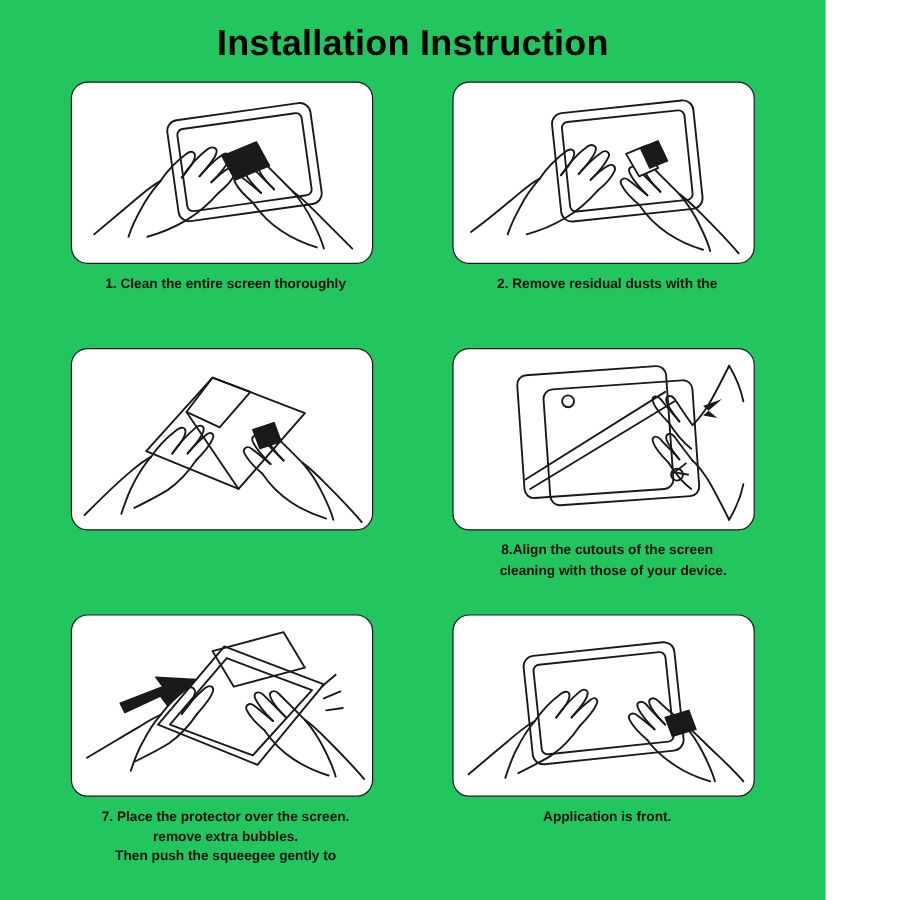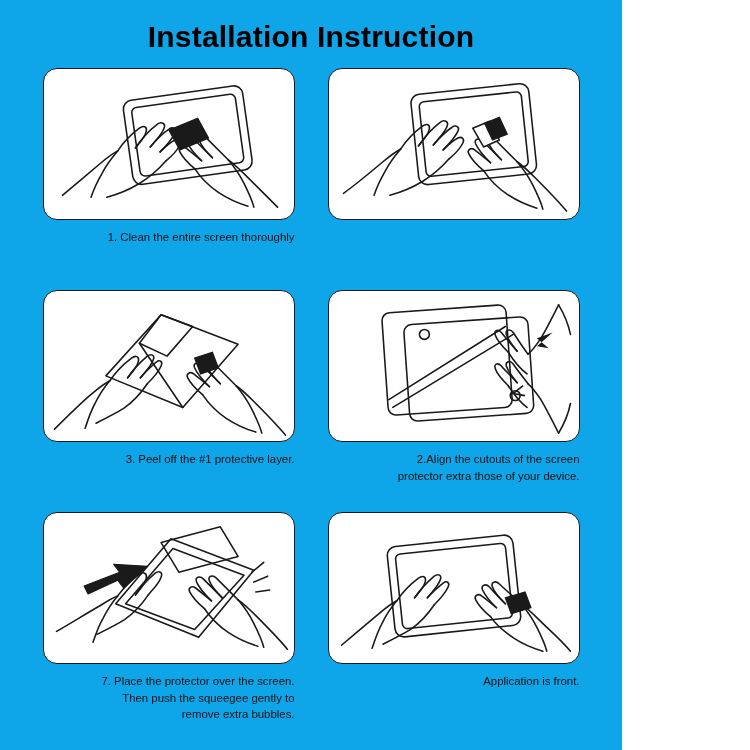--- a/index.html
+++ b/index.html
@@ -9,23 +9,23 @@
   }
   body {
     width: 750px;
     height: 750px;
     font-family: "Liberation Sans", sans-serif;
     color: #000000;
     overflow: hidden;
   }
   .page {
     position: relative;
-    width: 622px;
+    width: 688px;
     height: 750px;
-    background: #0ea5e9;
+    background: #22c55e;
     box-sizing: border-box;
   }
   .title {
     text-align: center;
     font-size: 30px;
     font-weight: bold;
     letter-spacing: 0.2px;
     padding-top: 20px;
     color: #000;
   }
@@ -57,24 +57,24 @@
   }
   .panel svg {
     display: block;
     width: 100%;
     height: 100%;
   }
   .caption {
     width: 252px;
     margin-top: 9px;
     font-size: 11.4px;
-    font-weight: normal;
+    font-weight: bold;
     line-height: 1.45;
     color: #111;
-    text-align: right;
+    text-align: center;
     padding-left: 6px;
     box-sizing: border-box;
   }
   .caption .line { display: block; }
   .cap-indent { padding-left: 10px; display: block; }
 </style>
 </head>
 <body>
 
 <div class="page">
@@ -137,20 +137,21 @@
             <path d="M163 95 C157 90 151 85 147 82 C143 79 139 82 141 86 C144 92 150 98 156 103"></path>
             <path d="M190 94 C196 101 202 110 206 118 C210 126 214 134 216 142"></path>
             <path d="M156 103 C162 112 171 121 180 127 C189 133 200 138 210 141"></path>
 
             <path d="M145 60 L162 53 L172 72 L156 79 Z" fill="#ffffff"></path>
           </g>
           <path d="M157 55 L172 49 L180 66 L165 72 Z" fill="#1a1a1a" stroke="#1a1a1a" stroke-width="1.2"></path>
         </svg>
       </div>
       <div class="caption">
+        <span class="line">2. Remove residual dusts with the</span>
       </div>
     </div>
 
     <div class="cell">
       <div class="panel">
         <svg viewBox="0 0 252 152" xmlns="http://www.w3.org/2000/svg">
           <g fill="none" stroke="#1a1a1a" stroke-width="1.6" stroke-linecap="round" stroke-linejoin="round">
 
             <path d="M62 86 L118 24 L196 54 L140 118 Z"></path>
             <path d="M118 24 L150 36 L124 66 L96 53 Z"></path>
@@ -167,23 +168,20 @@
             <path d="M194 96 C186 88 178 80 172 74 C168 70 163 72 165 77 C167 83 173 89 178 94"></path>
             <path d="M178 94 C171 87 164 80 159 75 C155 71 150 73 152 78 C155 85 162 92 167 97"></path>
             <path d="M167 97 C161 92 155 87 151 84 C147 81 143 84 145 88 C148 94 154 100 160 105"></path>
             <path d="M194 96 C200 103 206 112 210 120 C214 128 218 136 220 144"></path>
             <path d="M160 105 C166 114 175 123 184 129 C193 135 204 140 214 143"></path>
           </g>
 
           <path d="M152 68 L170 62 L176 78 L158 84 Z" fill="#1a1a1a" stroke="#1a1a1a" stroke-width="1.2"></path>
         </svg>
       </div>
-      <div class="caption">
-        <span class="line">3. Peel off the #1 protective layer.</span>
-      </div>
     </div>
 
     <div class="cell">
       <div class="panel">
         <svg viewBox="0 0 252 152" xmlns="http://www.w3.org/2000/svg">
           <g fill="none" stroke="#1a1a1a" stroke-width="1.6" stroke-linecap="round" stroke-linejoin="round">
 
             <rect x="56" y="18" width="126" height="104" rx="8" transform="rotate(-4 119 70)"></rect>
 
             <rect x="78" y="30" width="126" height="98" rx="8" transform="rotate(-4 141 79)"></rect>
@@ -204,22 +202,22 @@
             <path d="M190 93 C184 86 178 81 174 76 C170 72 166 74 168 79 C170 85 176 91 181 96"></path>
             <path d="M232 144 C238 134 242 124 244 114"></path>
             <path d="M181 96 C186 104 192 112 200 118"></path>
           </g>
 
           <path d="M210 48 L226 42 L210 56 L222 58 Z" fill="#1a1a1a"></path>
           <path d="M196 96 L186 104 L198 106" fill="none" stroke="#1a1a1a" stroke-width="1.6"></path>
         </svg>
       </div>
       <div class="caption">
-        <span class="line">2.Align the cutouts of the screen</span>
-        <span class="cap-indent">protector extra those of your device.</span>
+        <span class="line">8.Align the cutouts of the screen</span>
+        <span class="cap-indent">cleaning with those of your device.</span>
       </div>
     </div>
 
     <div class="cell">
       <div class="panel">
         <svg viewBox="0 0 252 152" xmlns="http://www.w3.org/2000/svg">
           <g fill="none" stroke="#1a1a1a" stroke-width="1.6" stroke-linecap="round" stroke-linejoin="round">
 
             <path d="M72 92 L128 26 L212 58 L156 126 Z"></path>
             <path d="M82 92 L130 36 L202 63 L152 118 Z"></path>
@@ -242,22 +240,22 @@
             <path d="M212 70 L226 64"></path>
             <path d="M214 80 L228 78"></path>
             <path d="M210 60 L222 50"></path>
           </g>
 
           <path d="M40 74 L76 60 L70 52 L104 54 L80 76 L74 68 L44 82 Z" fill="#1a1a1a" stroke="#1a1a1a" stroke-width="1.2" stroke-linejoin="round"></path>
         </svg>
       </div>
       <div class="caption">
         <span class="line">7. Place the protector over the screen.</span>
+        <span class="line">remove extra bubbles.</span>
         <span class="line">Then push the squeegee gently to</span>
-        <span class="line">remove extra bubbles.</span>
       </div>
     </div>
 
     <div class="cell">
       <div class="panel">
         <svg viewBox="0 0 252 152" xmlns="http://www.w3.org/2000/svg">
           <g fill="none" stroke="#1a1a1a" stroke-width="1.6" stroke-linecap="round" stroke-linejoin="round">
 
             <rect x="62" y="28" width="128" height="92" rx="9" transform="rotate(-6 126 74)"></rect>
             <rect x="70" y="36" width="112" height="76" rx="5" transform="rotate(-6 126 74)"></rect>

